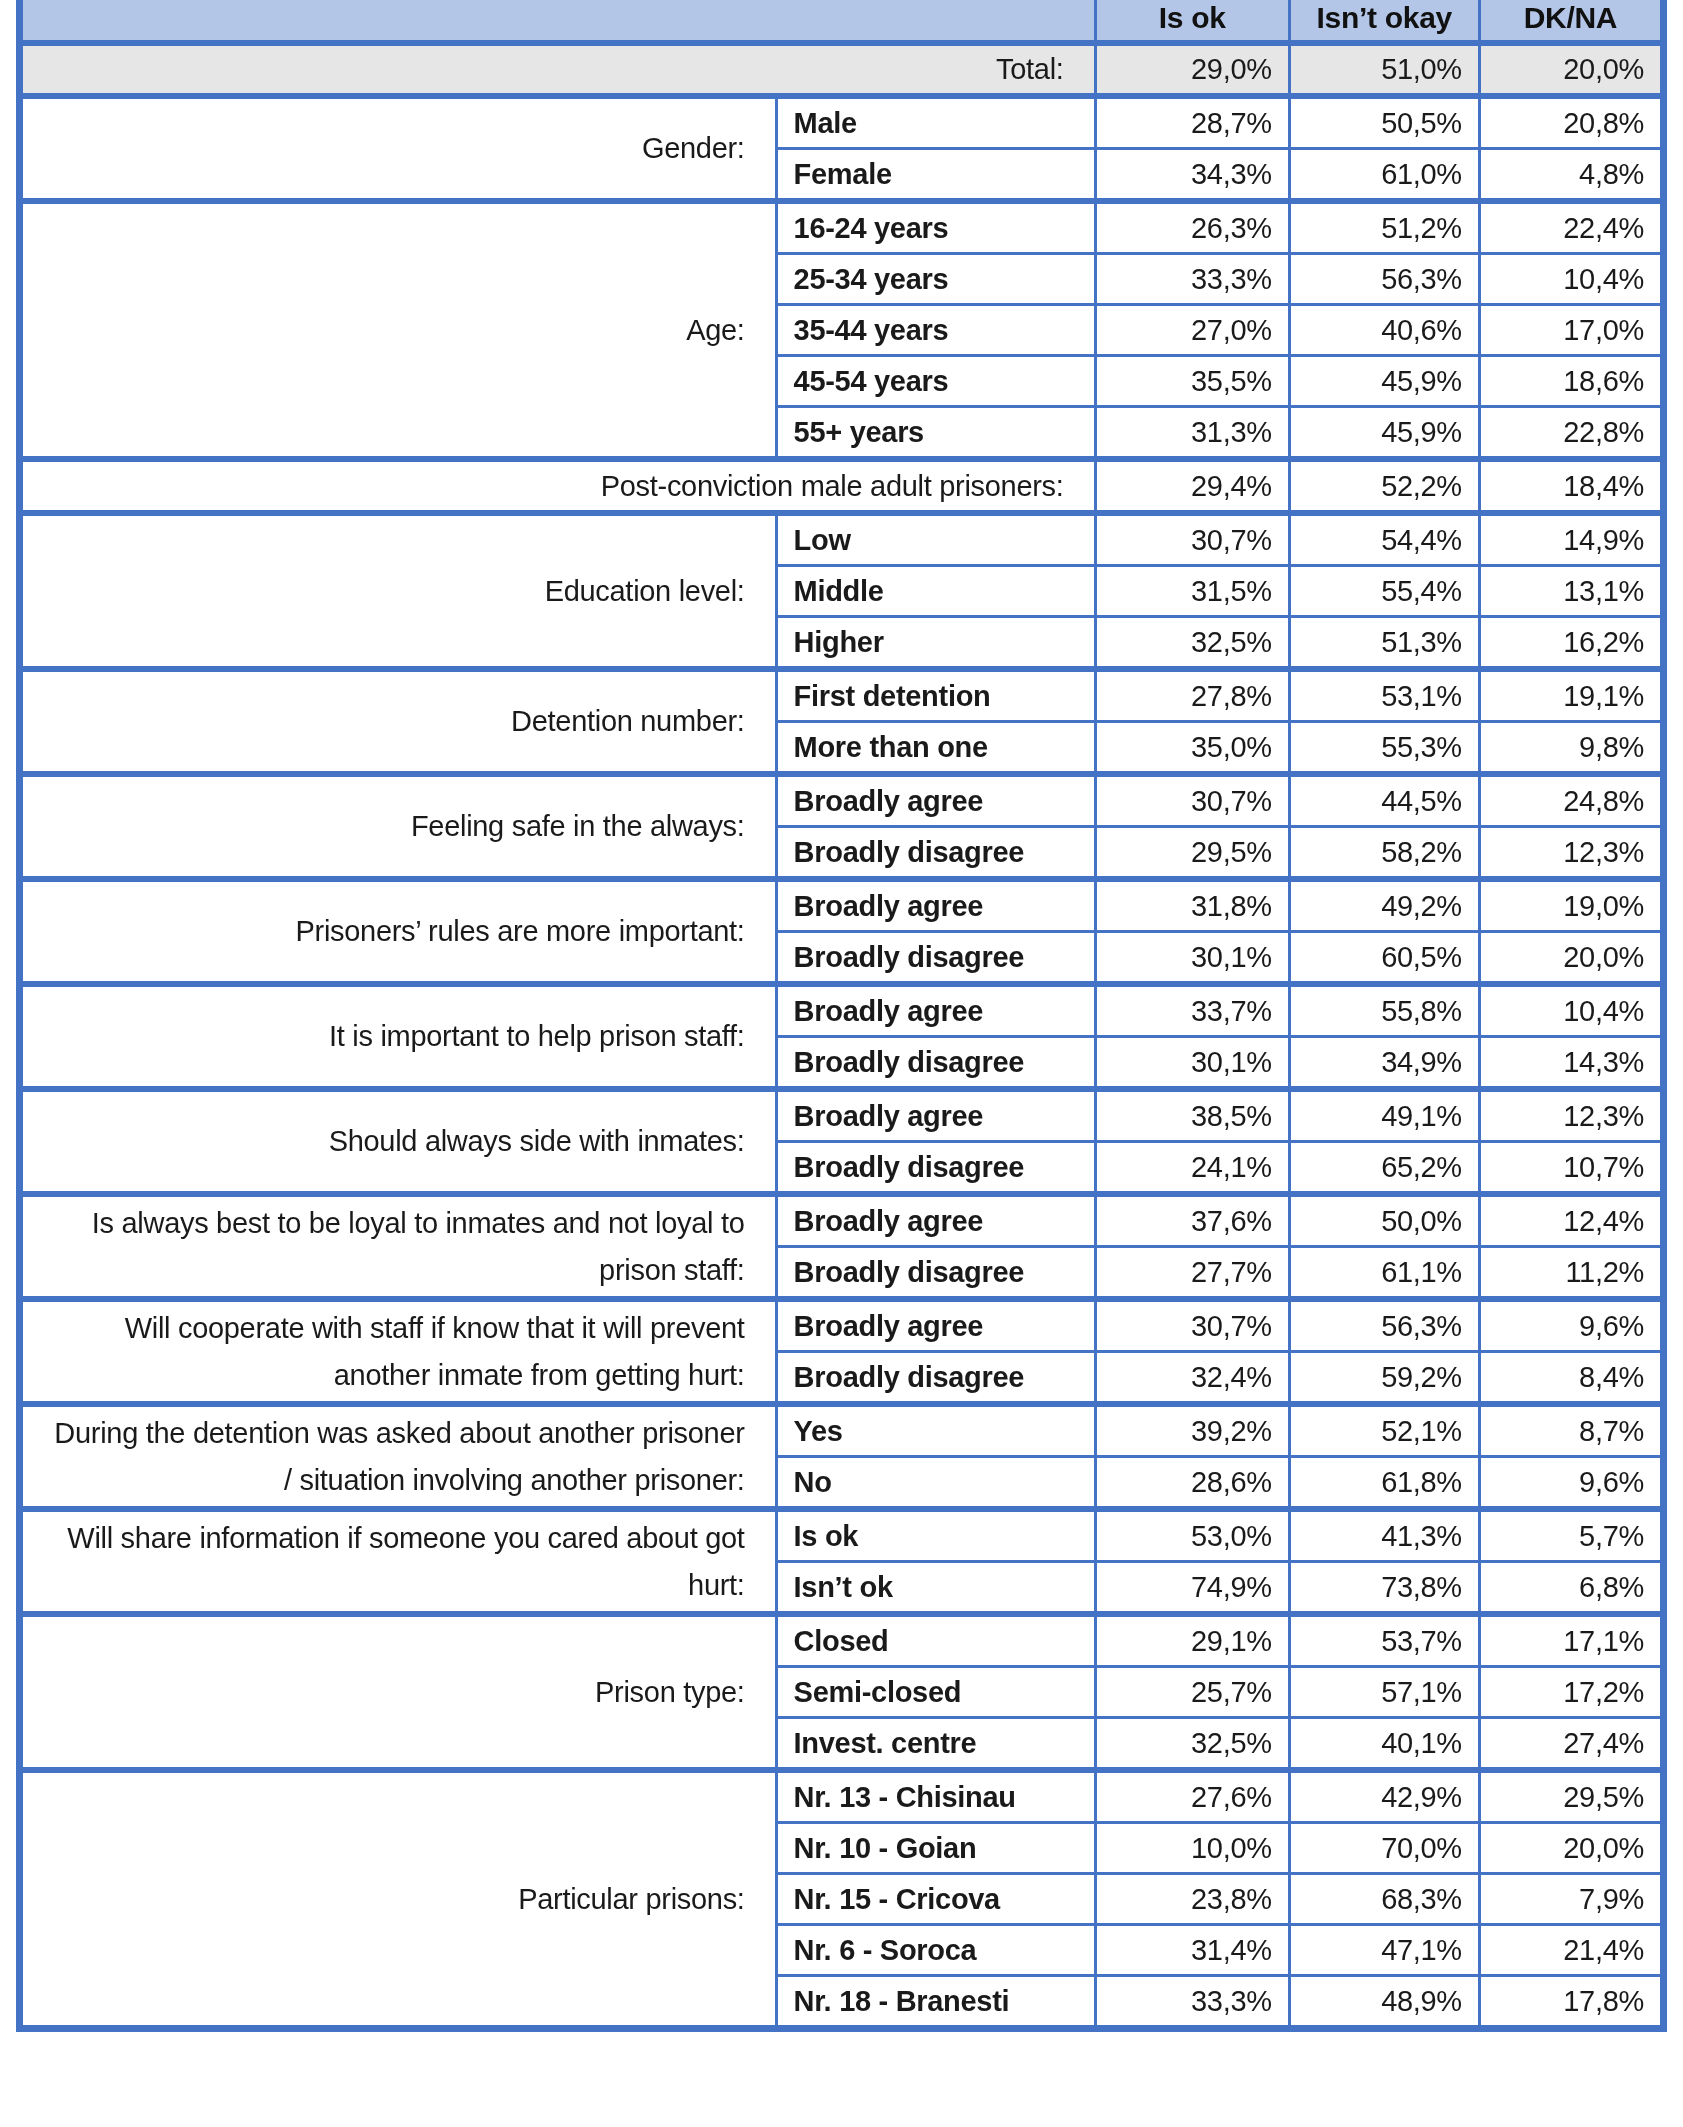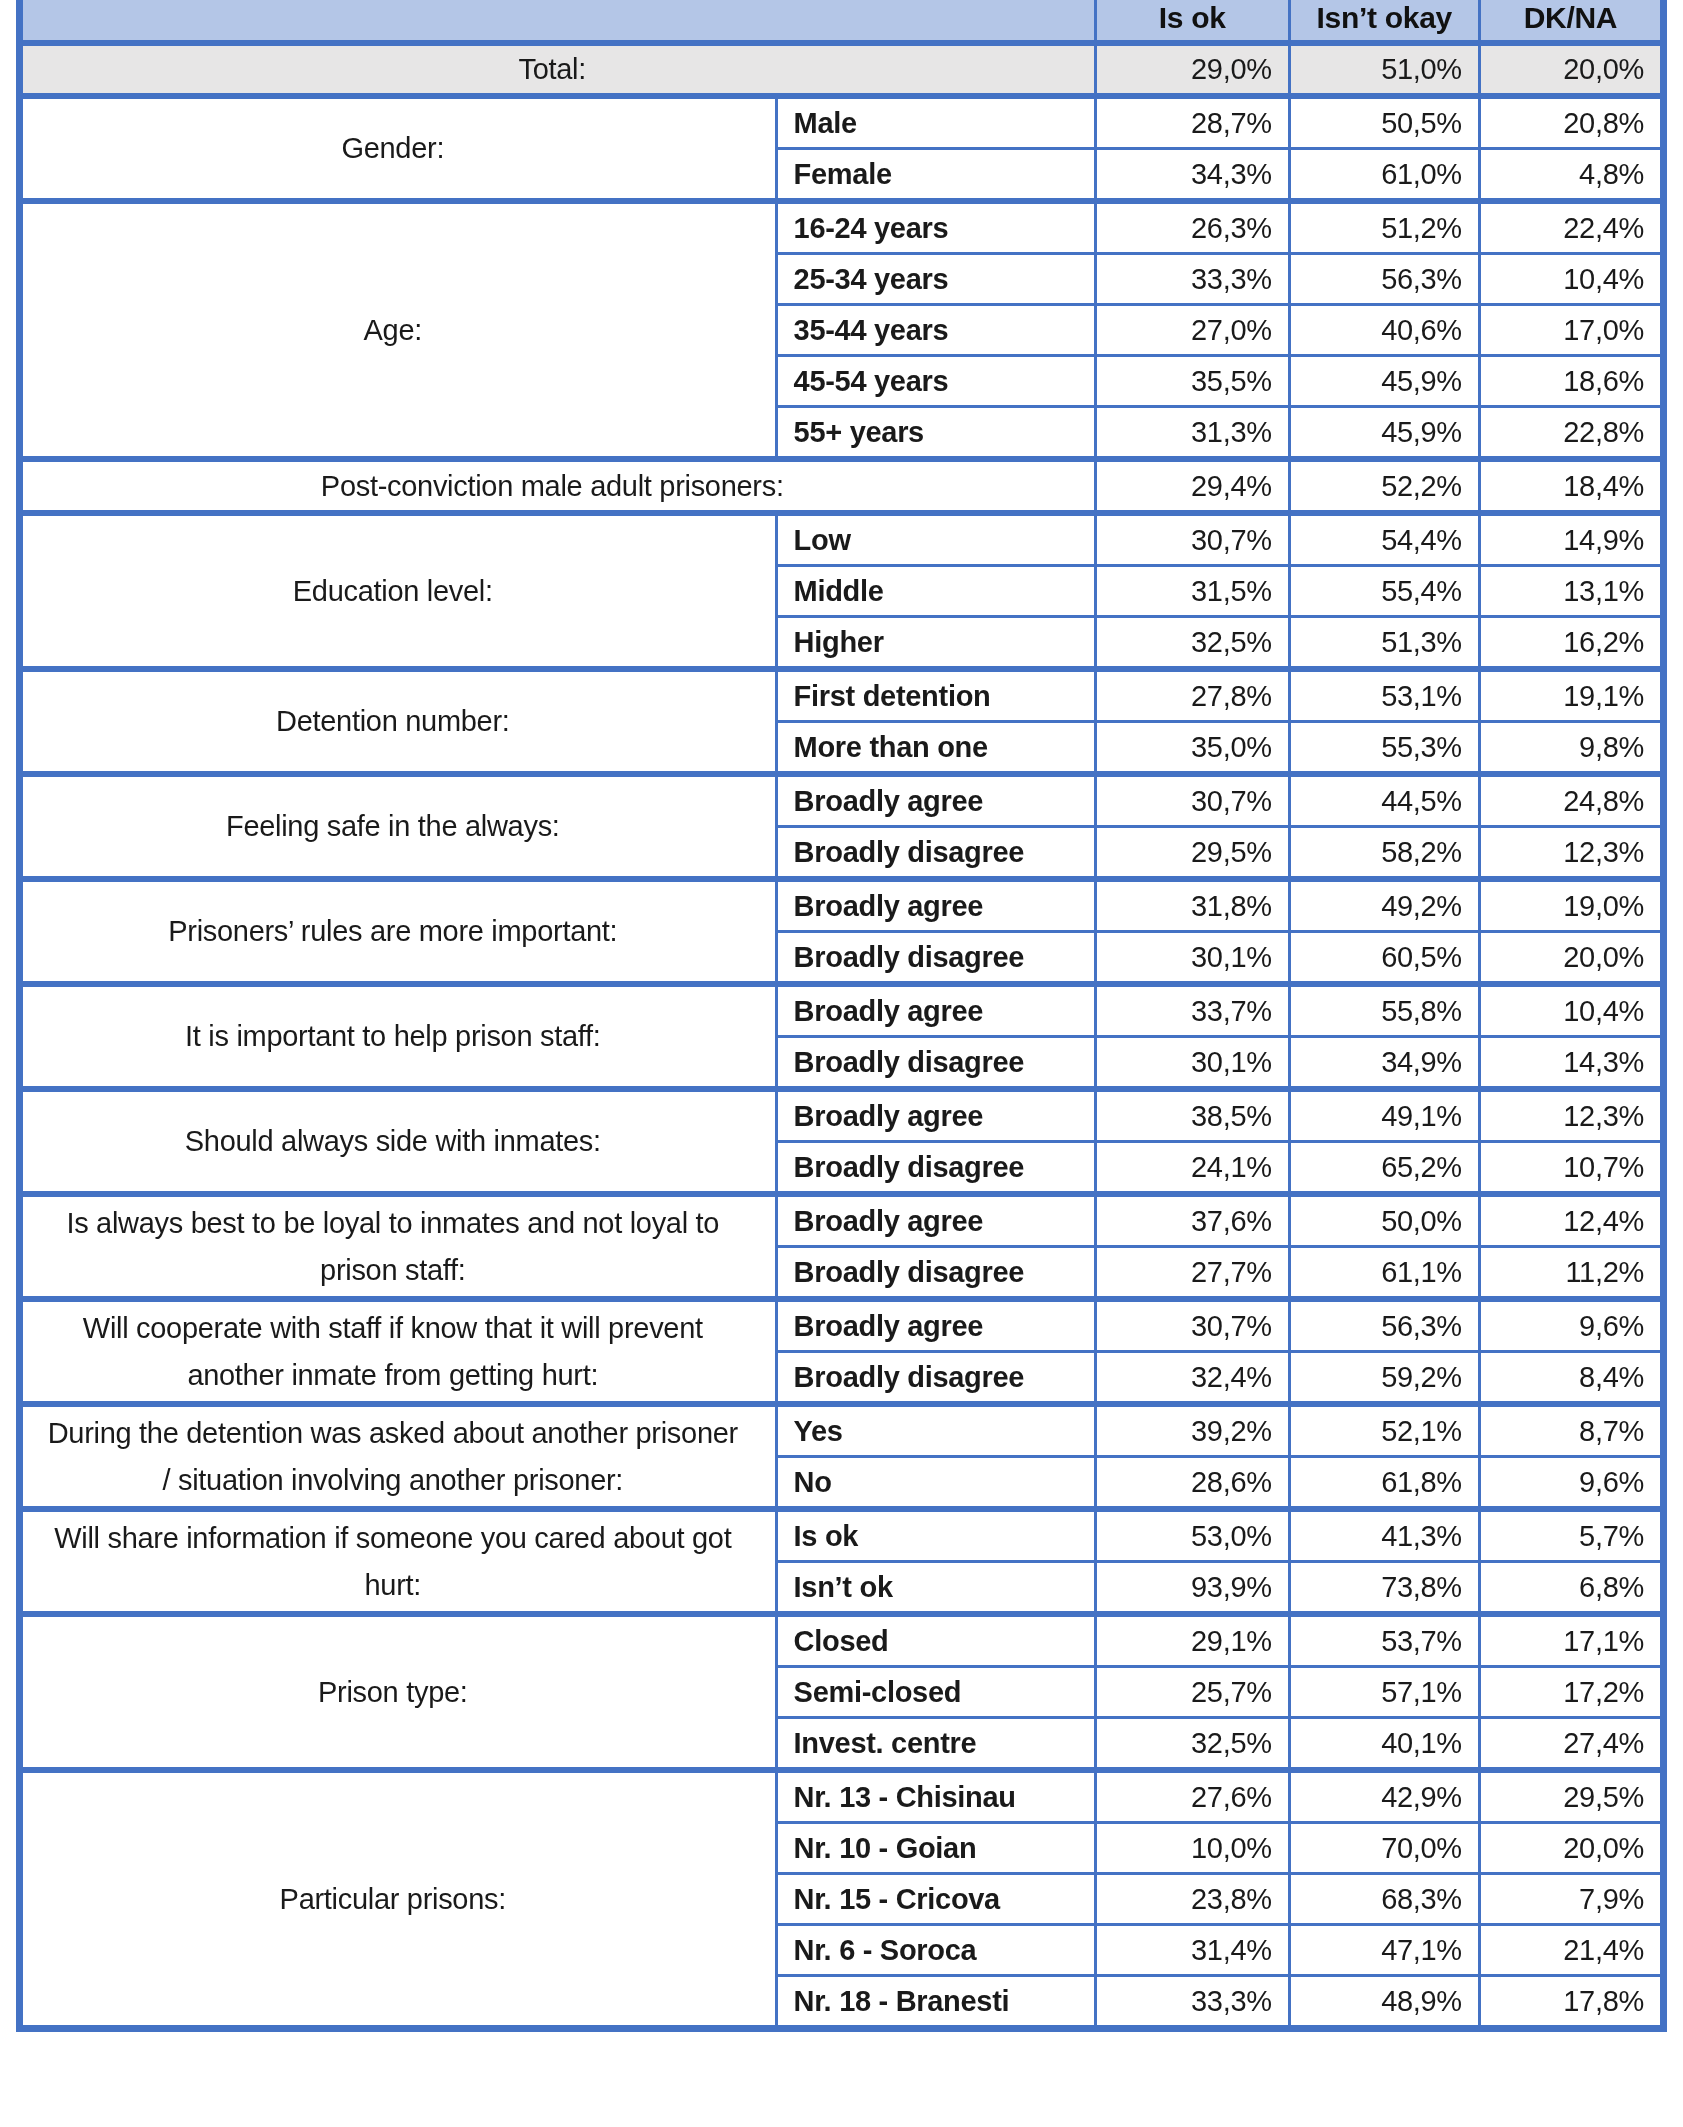--- a/index.html
+++ b/index.html
@@ -44,21 +44,21 @@
     font-weight: bold;
     font-size: 30px;
     text-align: center;
     vertical-align: top;
     line-height: 36px;
     border-top: none;
     border-bottom: 6px solid #4472C4;
     color: #111111;
   }
   td.cat {
-    text-align: center;
+    text-align: right;
     padding-left: 18px;
     padding-right: 30px;
     line-height: 47px;
     border-bottom-width: 6px;
   }
   td.sub {
     text-align: left;
     padding-left: 16px;
     font-weight: bold;
   }
@@ -272,21 +272,21 @@
         </tr>
         <tr>
           <td class="cat" rowspan="2">Will share information if someone you cared about got hurt:</td>
           <td class="sub">Is ok</td>
           <td class="val">53,0%</td>
           <td class="val">41,3%</td>
           <td class="val">5,7%</td>
         </tr>
         <tr class="group-end">
           <td class="sub">Isn’t ok</td>
-          <td class="val">93,9%</td>
+          <td class="val">74,9%</td>
           <td class="val">73,8%</td>
           <td class="val">6,8%</td>
         </tr>
         <tr>
           <td class="cat" rowspan="3">Prison type:</td>
           <td class="sub">Closed</td>
           <td class="val">29,1%</td>
           <td class="val">53,7%</td>
           <td class="val">17,1%</td>
         </tr>

